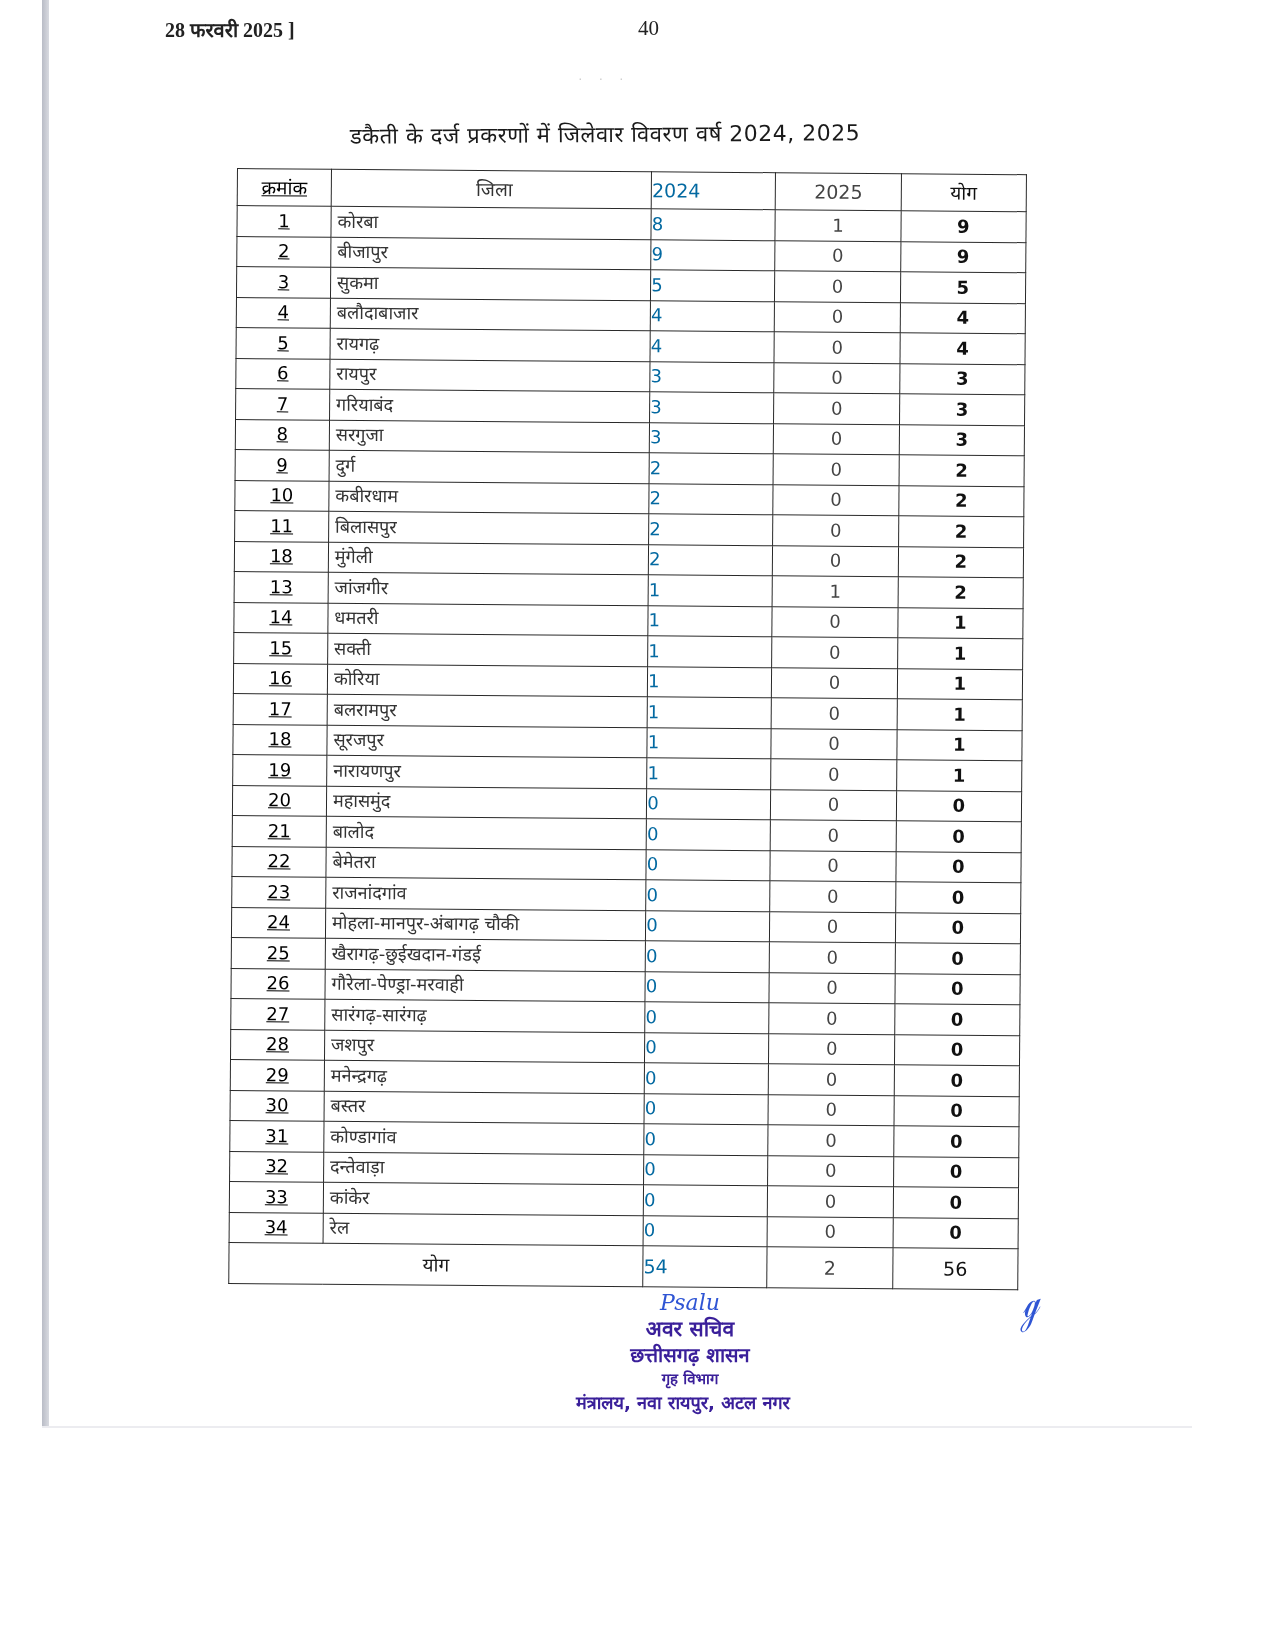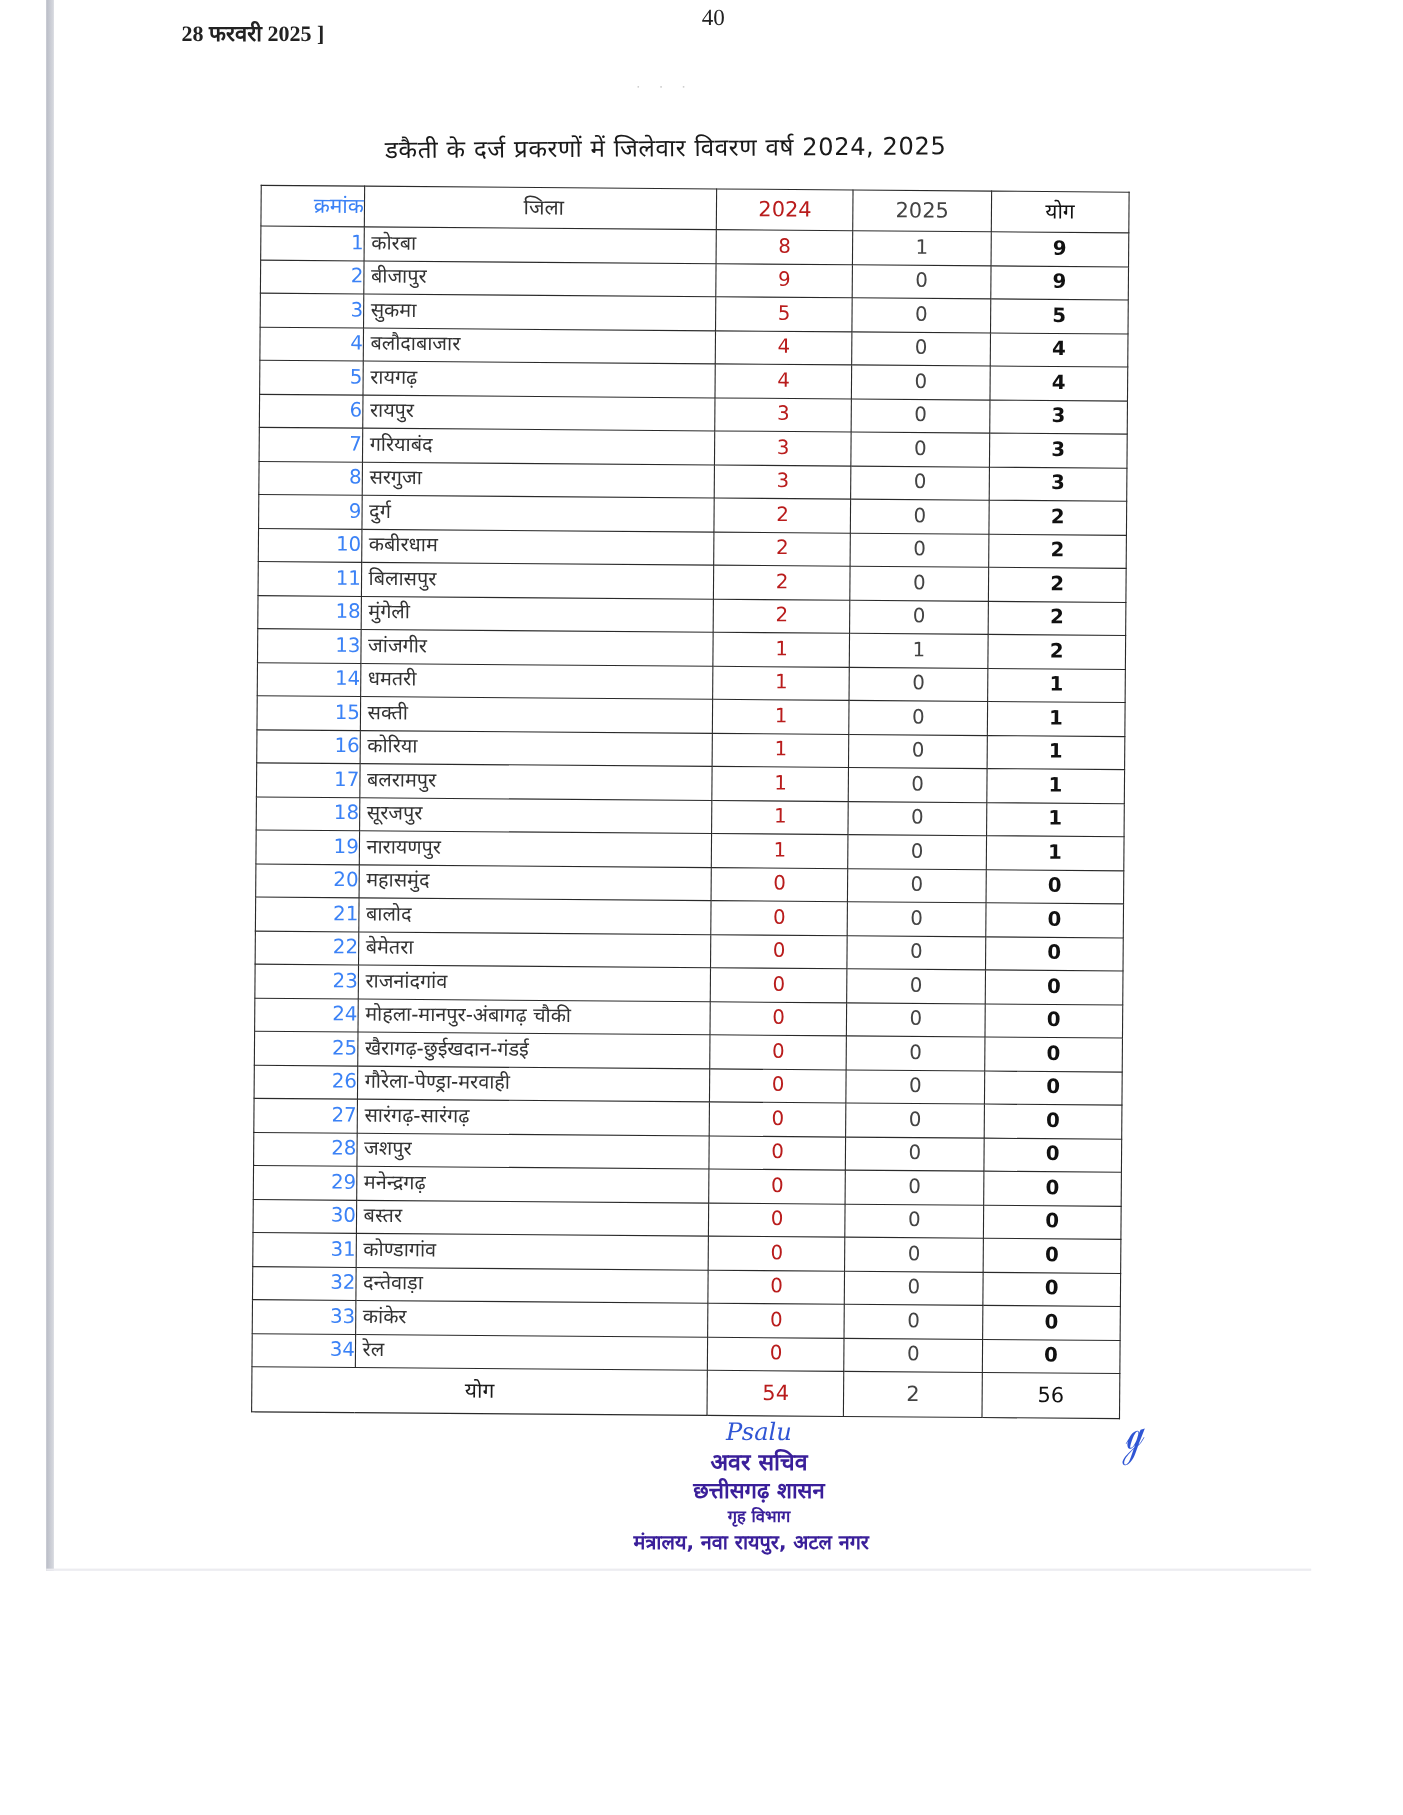--- a/index.html
+++ b/index.html
@@ -9,21 +9,21 @@
     }
     .left-edge {
       position: absolute; left: 42px; top: 0; width: 7px; height: 1428px;
       background: linear-gradient(to right, #b9bcc6, #d8dae0);
     }
     .header-date {
       position: absolute; left: 165px; top: 16px; font-size: 20px; font-weight: bold;
       font-family: Liberation Serif, serif; color: #222;
     }
     .page-number {
-      position: absolute; left: 638px; top: 4px; font-size: 21px;
+      position: absolute; left: 638px; top: 16px; font-size: 21px;
       font-family: "Liberation Serif", serif; color: #222;
     }
     .stamp-faint {
       position: absolute; left: 578px; top: 70px; width: 80px; height: 20px;
       color: #cfcfcf; font-size: 14px; letter-spacing: 6px;
     }
     .doc-title {
       position: absolute; left: 350px; top: 118px; font-size: 22px;
       font-family: "DejaVu Sans", sans-serif; color: #1a1a1a; letter-spacing: 0.5px;
       transform: rotate(-0.4deg);
@@ -33,23 +33,23 @@
       transform: rotate(0.45deg); transform-origin: top left;
     }
     table.data-table {
       border-collapse: collapse; width: 790px;
       font-family: "DejaVu Sans", sans-serif; font-size: 18px;
     }
     table.data-table th, table.data-table td {
       border: 1.5px solid #2a2a2a; height: 29.5px; padding: 0; line-height: 1;
     }
     table.data-table th { font-weight: normal; height: 36px; font-size: 19px; }
-    .col-sr { width: 92px; text-align: right; color: #3b82f6; }
+    .col-sr { width: 92px; text-align: center; color: #000000; text-decoration: underline; }
     .col-dist { width: 310px; text-align: left; padding-left: 6px !important; color: #333; }
-    .col-y1 { width: 122px; text-align: center; color: #b91c1c; }
+    .col-y1 { width: 122px; text-align: left; color: #0369a1; }
     .col-y2 { width: 123px; text-align: center; color: #444; border-radius: 11px; }
     .col-tot { width: 123px; text-align: center; color: #111; font-weight: bold; }
     th.col-dist { text-align: center; }
     tr.total-row td { height: 40px; font-size: 19px; }
     tr.total-row td.col-tot { font-weight: normal; border-radius: 11px; }
     .signature-block {
       position: absolute; left: 550px; top: 1290px; width: 280px; text-align: center;
       color: #3a1f9a; font-weight: bold; font-family: "DejaVu Sans", sans-serif;
     }
     .sig-scribble {

